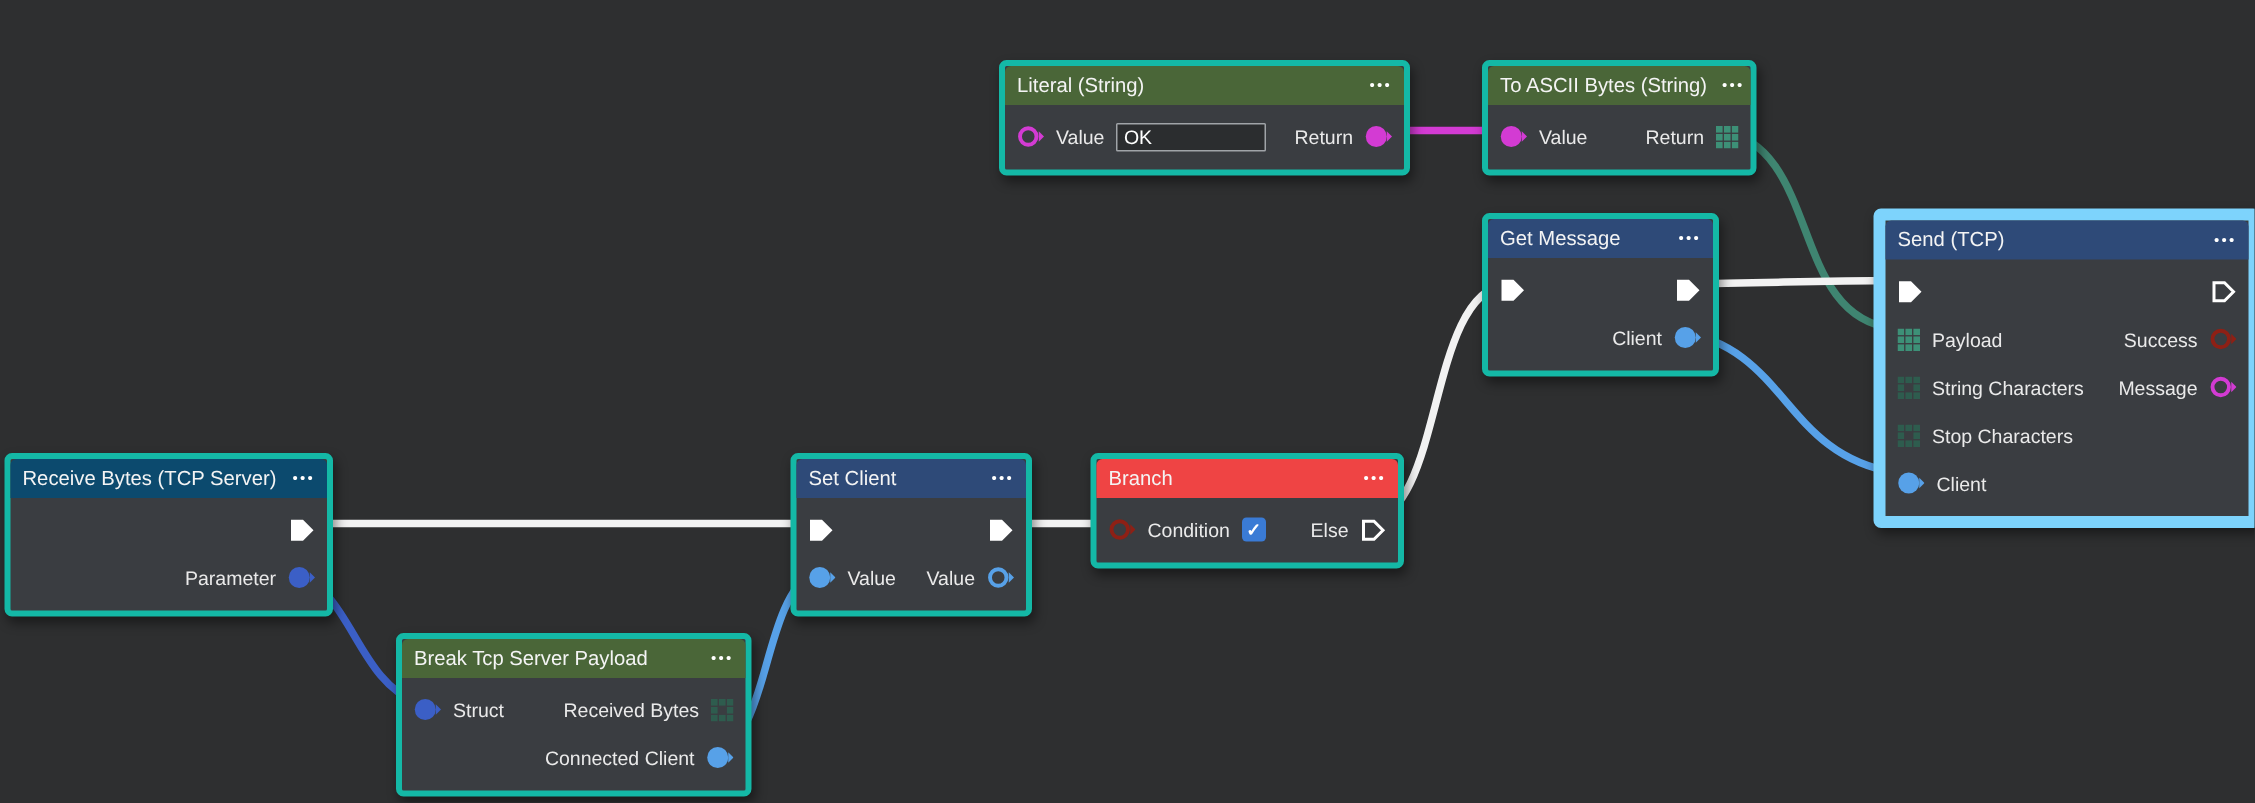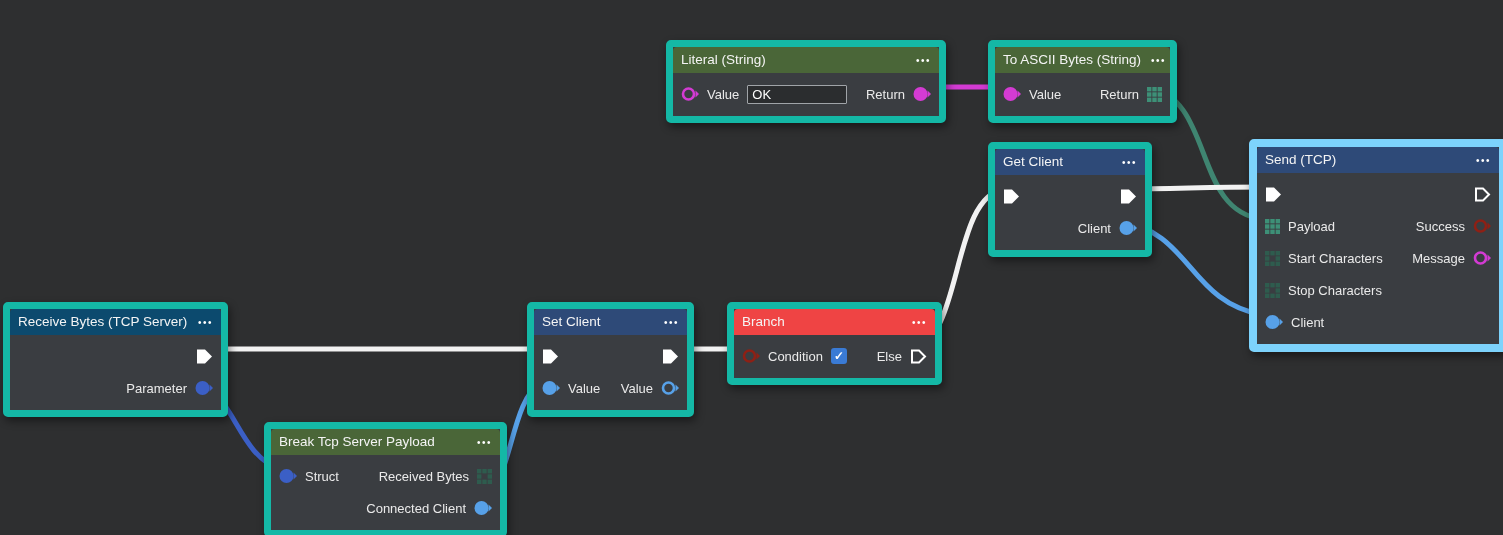--- a/index.html
+++ b/index.html
@@ -6,21 +6,21 @@
   body{
     width:1503px;height:535px;position:relative;overflow:hidden;
     background:#2e2f30;
     font-family:"Liberation Sans", sans-serif;
     -webkit-font-smoothing:antialiased;
   }
   #wires{position:absolute;left:0;top:0;z-index:1;}
   .node{
     position:absolute;z-index:2;
     background:#3a3d41;
-    border:7px solid #14b8a6;
+    border:4px solid #14b8a6;
     border-radius:5px;
     box-shadow:2px 4px 8px rgba(0,0,0,.45);
     color:#f0f0f0;
   }
   .node.selected{border:8px solid #7dd3fc;}
   .hdr{
     height:26px;display:flex;align-items:center;justify-content:space-between;
     padding:0 8px;border-radius:4px 4px 0 0;
     font-size:13.5px;color:#f4f4f4;white-space:nowrap;
   }
@@ -120,21 +120,21 @@
               <rect x="10.6" y="10.6" width="4.4" height="4.4"></rect>
           </g>
         </svg>
       </div>
     </div>
   </div>
 </div>
 
 <div class="node" style="left:988px;top:142px;width:150px;">
   <div class="hdr hdr-blue">
-    <span class="lbl">Get Client</span>
+    <span class="lbl">Get Message</span>
     <span class="menu">•••</span>
   </div>
   <div class="body">
     <div class="row">
       <div class="grp">
         <svg class="pin" width="17" height="17">
           <polygon points="1,1.5 9,1.5 16,8.5 9,15.5 1,15.5" fill="#ffffff"></polygon>
         </svg>
       </div>
       <div class="grp out">
@@ -205,21 +205,21 @@
             <rect x="0" y="0" width="4.4" height="4.4"></rect>
               <rect x="5.3" y="0" width="4.4" height="4.4"></rect>
               <rect x="10.6" y="0" width="4.4" height="4.4"></rect>
             <rect x="0" y="5.3" width="4.4" height="4.4"></rect>
               <rect x="10.6" y="5.3" width="4.4" height="4.4"></rect>
             <rect x="0" y="10.6" width="4.4" height="4.4"></rect>
               <rect x="5.3" y="10.6" width="4.4" height="4.4"></rect>
               <rect x="10.6" y="10.6" width="4.4" height="4.4"></rect>
           </g>
         </svg>
-        <span class="lbl">Start Characters</span>
+        <span class="lbl">String Characters</span>
       </div>
       <div class="grp out">
         <span class="lbl">Message</span>
         <svg class="pin" width="18" height="16">
           <circle cx="7.5" cy="8" r="5.5" fill="none" stroke-width="2.6" stroke="#d33bd3"></circle>
           <polygon points="14.5,4.5 18,8 14.5,11.5" fill="#d33bd3"></polygon>
         </svg>
       </div>
     </div>
     <div class="row">

